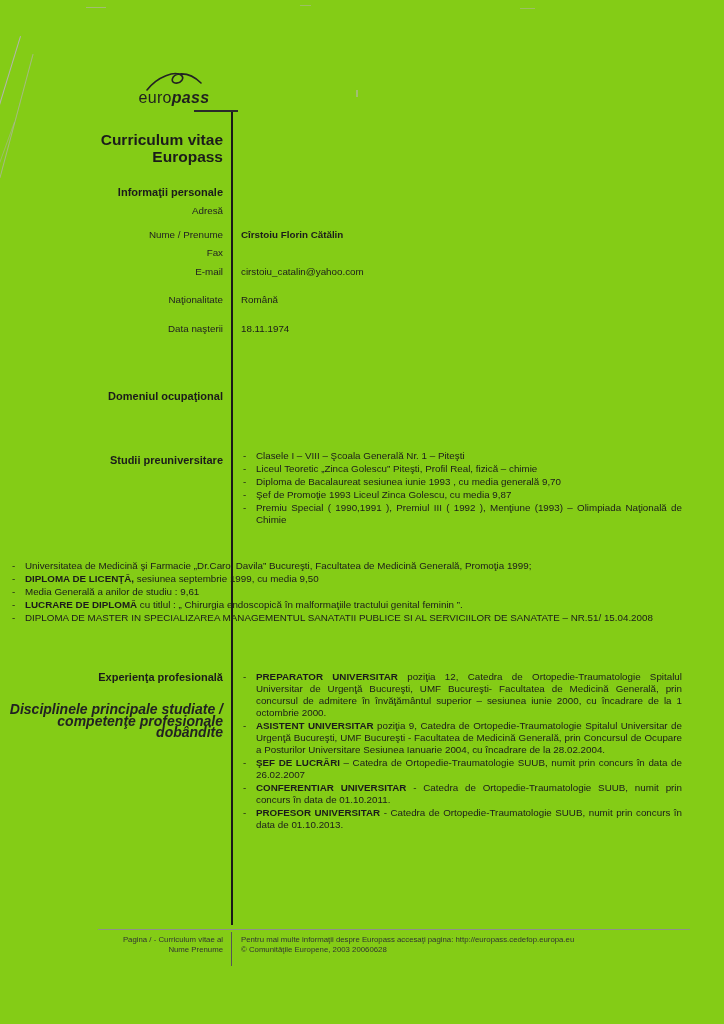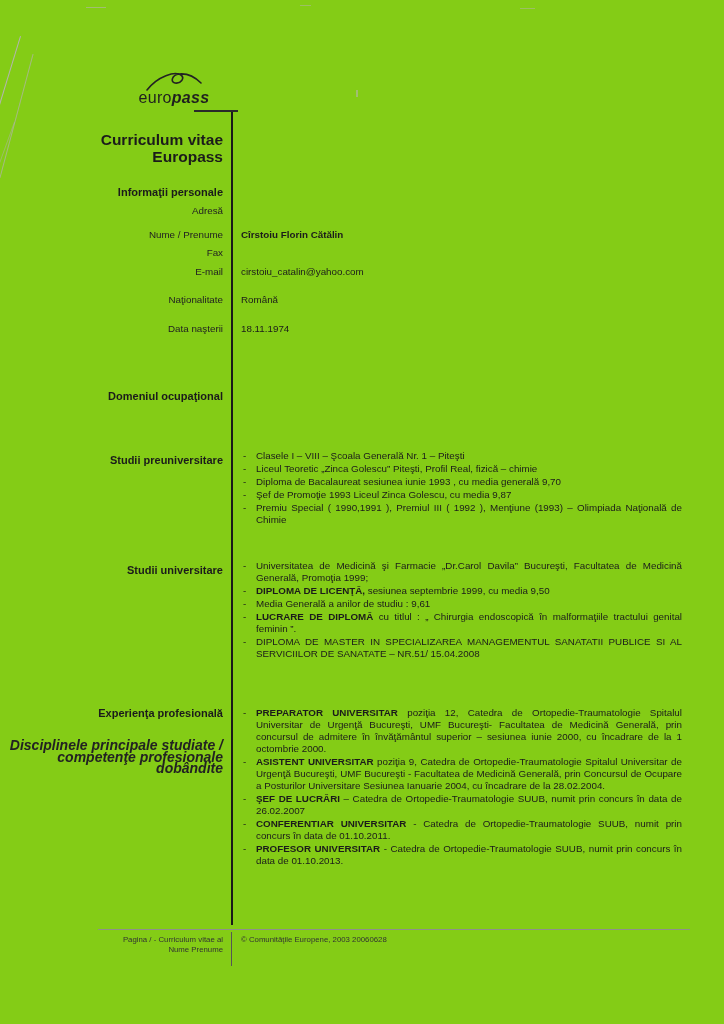--- a/index.html
+++ b/index.html
@@ -131,21 +131,20 @@
       <div class="rcol">
         <div class="item"><span class="lead"></span><span>Clasele I – VIII – Şcoala Generală Nr. 1 – Piteşti</span></div>
         <div class="item"><span class="lead"></span><span>Liceul Teoretic „Zinca Golescu” Piteşti, Profil Real, fizică – chimie</span></div>
         <div class="item"><span class="lead"></span><span>Diploma de Bacalaureat sesiunea iunie 1993 , cu media generală 9,70</span></div>
         <div class="item"><span class="lead"></span><span>Şef de Promoţie 1993 Liceul Zinca Golescu, cu media 9,87</span></div>
         <div class="item"><span class="lead"></span><span>Premiu Special ( 1990,1991 ), Premiul III ( 1992 ), Menţiune (1993) – Olimpiada Naţională de Chimie</span></div>
       </div>
     </div>
 
     <div class="row section-mid">
-      <div class="lcol"><span class="section-label">Studii universitare</span></div>
       <div class="rcol">
         <div class="item"><span class="lead"></span><span>Universitatea de Medicină şi Farmacie „Dr.Carol Davila” Bucureşti, Facultatea de Medicină Generală, Promoţia 1999;</span></div>
         <div class="item"><span class="lead">DIPLOMA DE LICENŢĂ,</span><span> sesiunea septembrie 1999, cu media 9,50</span></div>
         <div class="item"><span class="lead"></span><span>Media Generală a anilor de studiu : 9,61</span></div>
         <div class="item"><span class="lead">LUCRARE DE DIPLOMĂ</span><span> cu titlul : „ Chirurgia endoscopică în malformaţiile tractului genital feminin ”.</span></div>
         <div class="item"><span class="lead"></span><span>DIPLOMA DE MASTER IN SPECIALIZAREA MANAGEMENTUL SANATATII PUBLICE SI AL SERVICIILOR DE SANATATE – NR.51/ 15.04.2008</span></div>
       </div>
     </div>
 
     <div class="row section-exp">
@@ -165,18 +164,19 @@
   </div>
 
   <div class="footer">
     <div class="footer-hr"></div>
     <div class="row">
       <div class="lcol footer-left">
         <div>Pagina / - Curriculum vitae al</div>
         <div>Nume Prenume</div>
       </div>
       <div class="rcol footer-right">
+        <div>Pentru mai multe informaţii despre Europass accesaţi pagina: http://europass.cedefop.europa.eu</div>
         <div>© Comunităţile Europene, 2003 20060628</div>
       </div>
     </div>
   </div>
 
 </div>
 
 </body></html>

